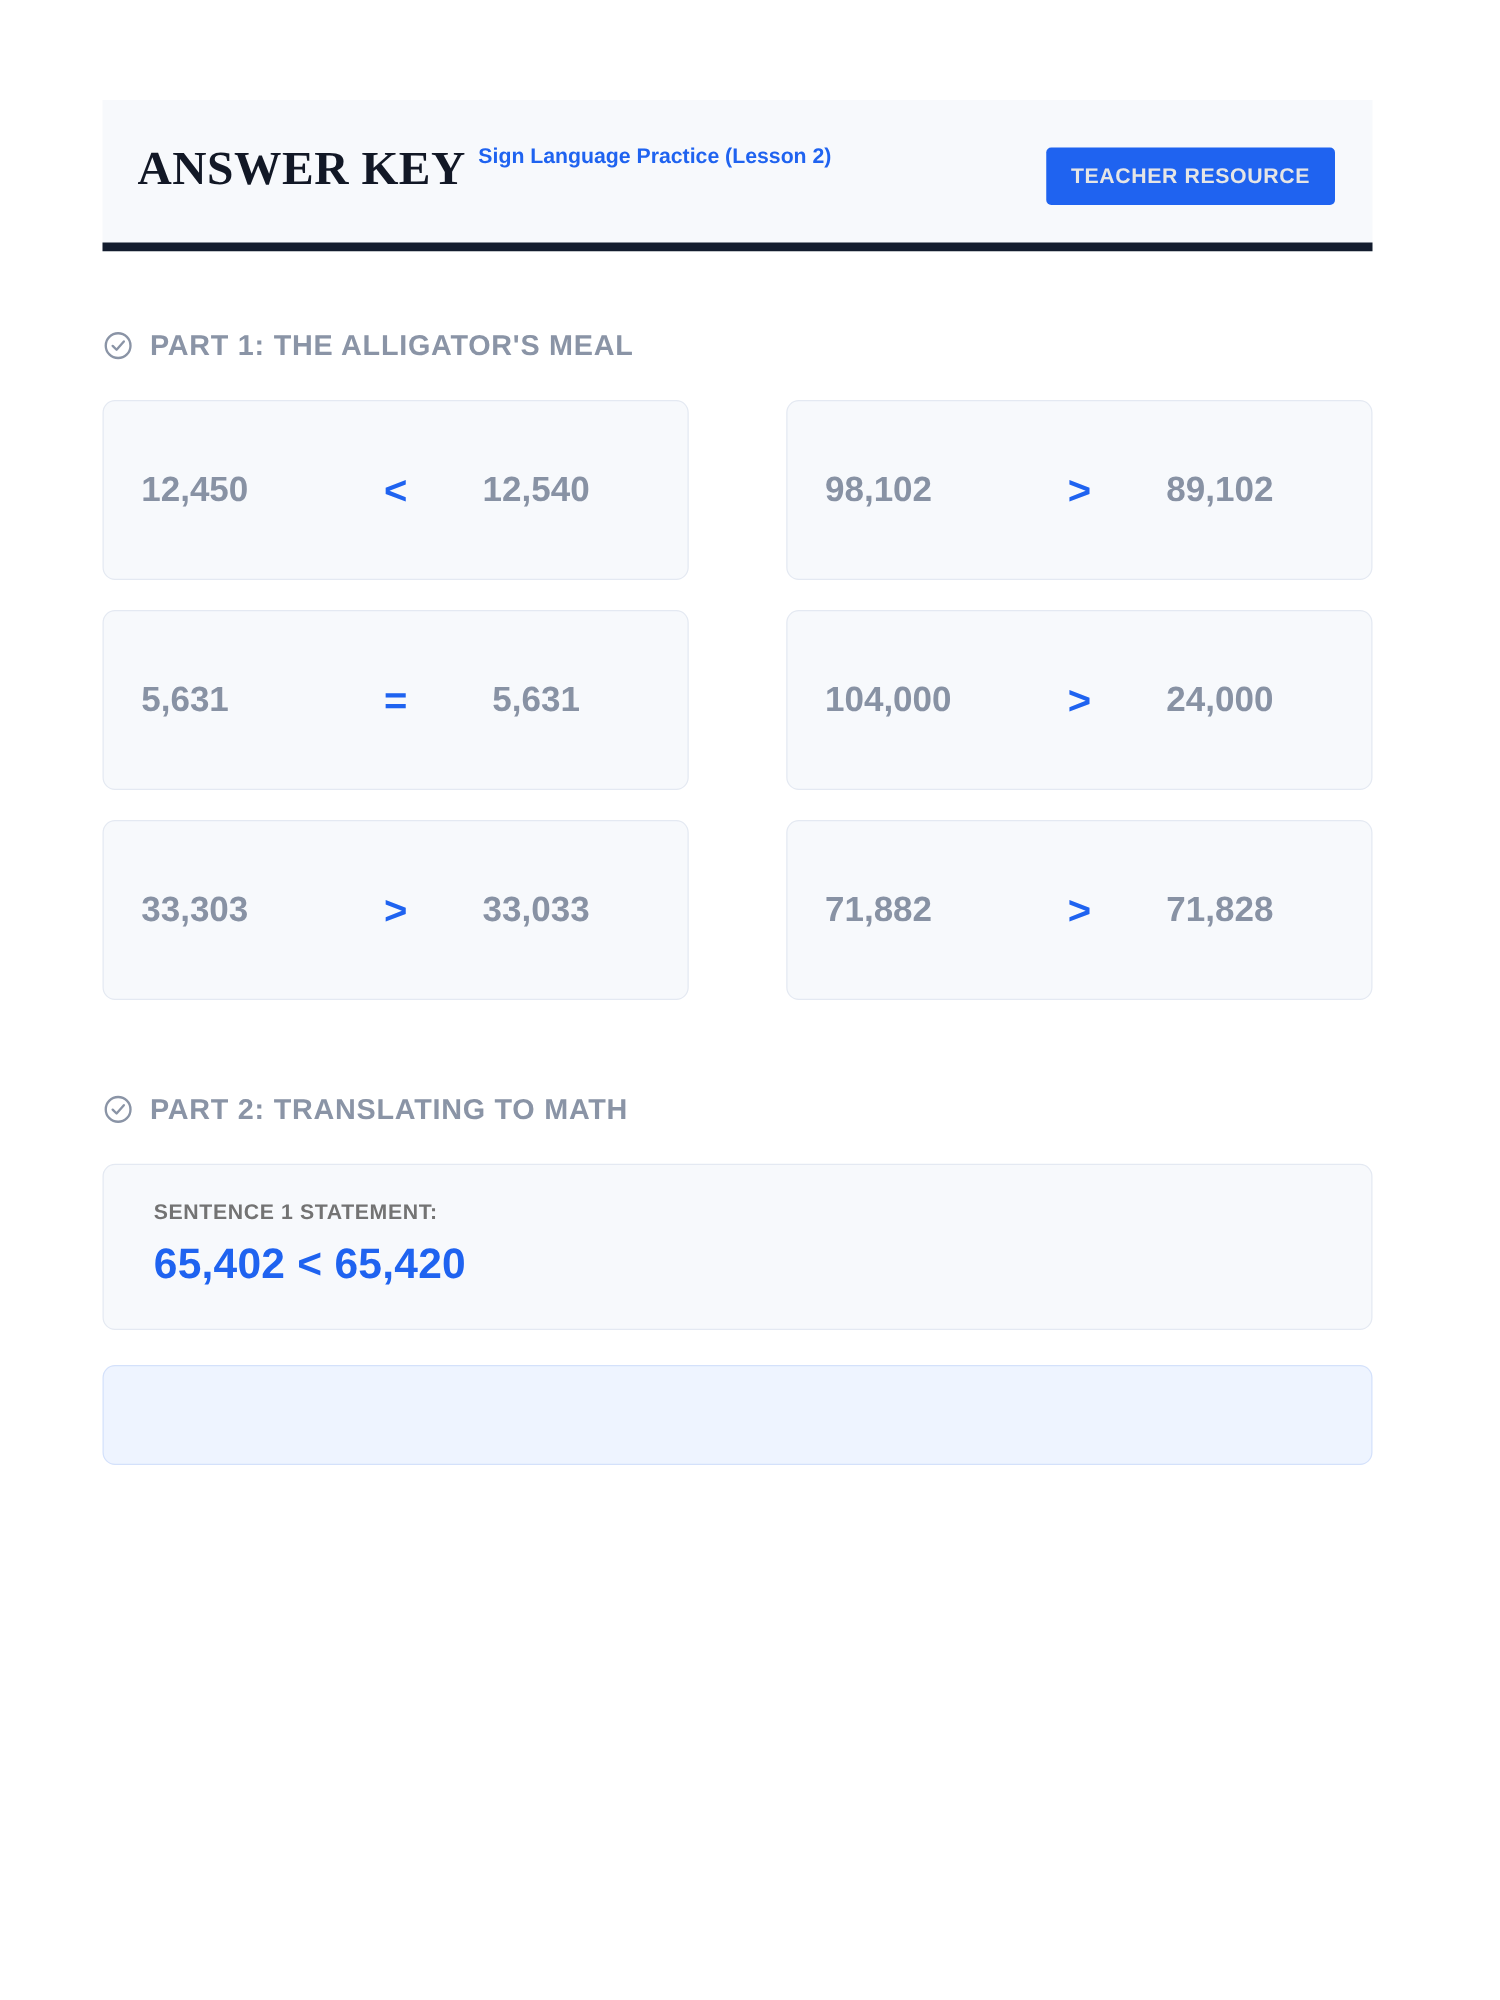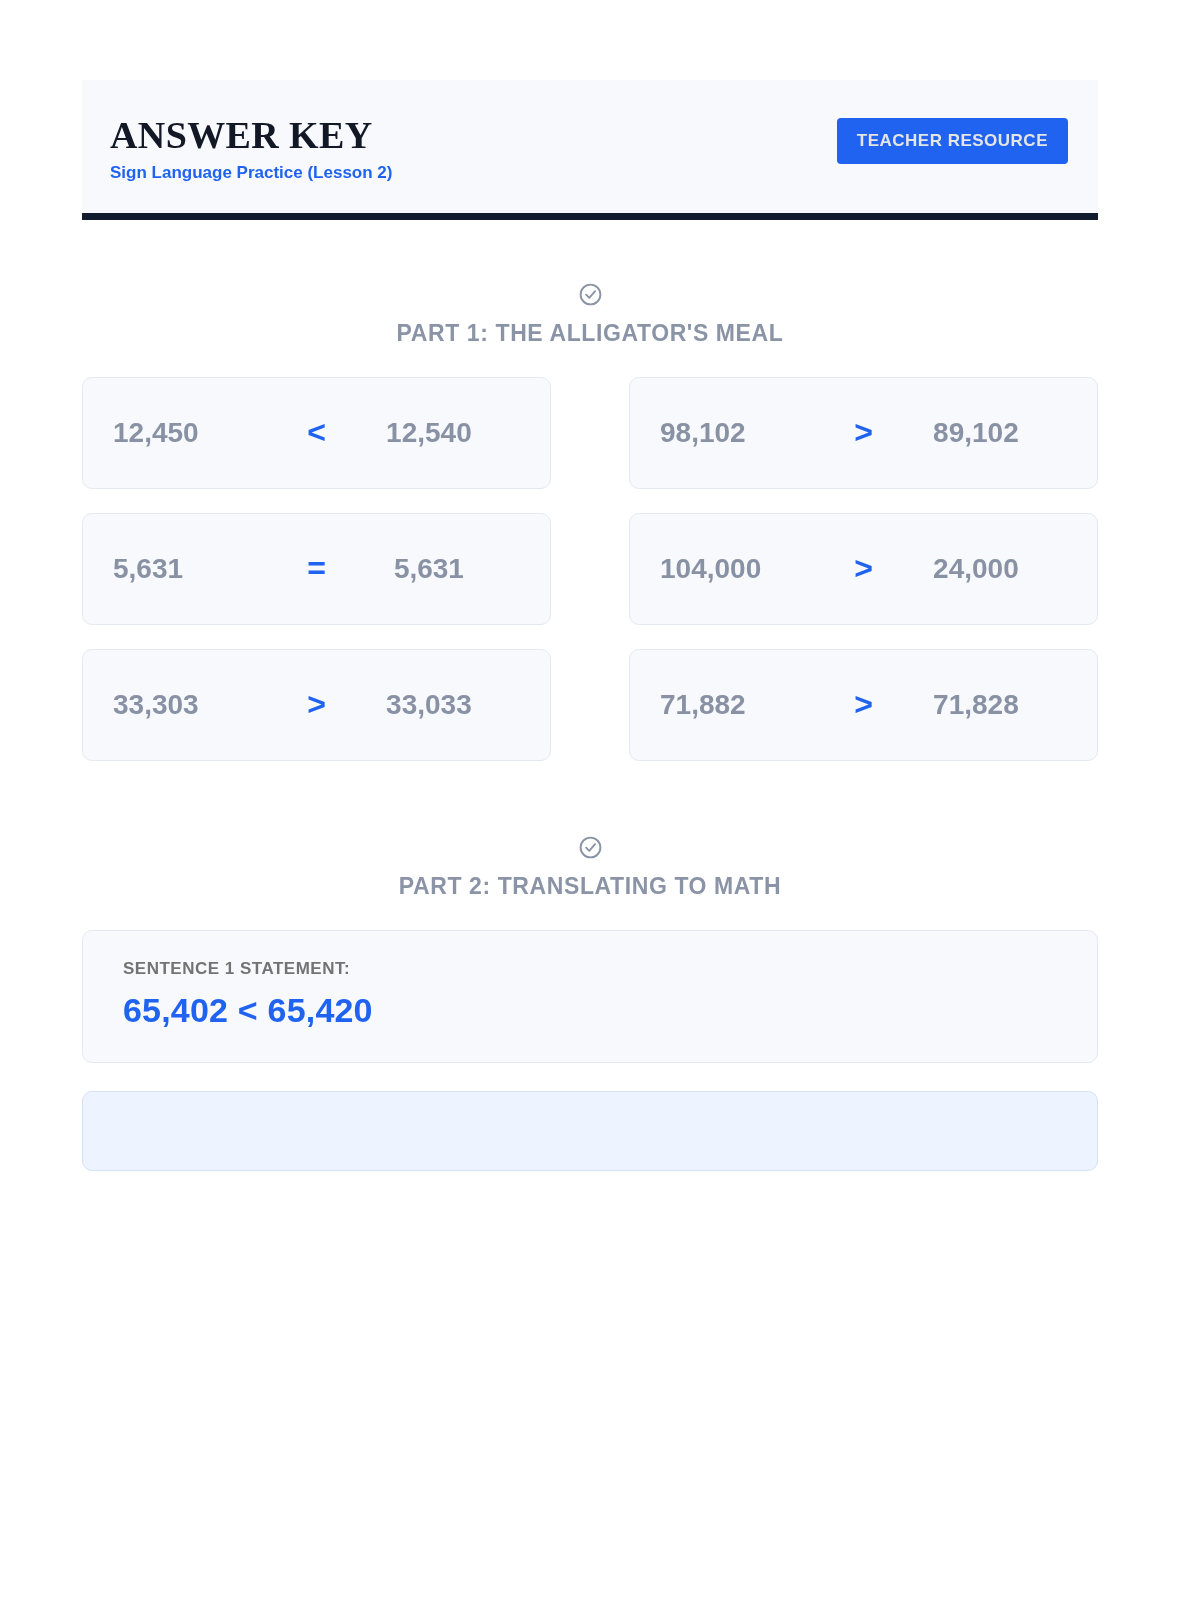--- a/index.html
+++ b/index.html
@@ -21,21 +21,21 @@
 
   
   .header {
     background: #f7f9fc;
     border-bottom: 7px solid #131c2e;
     padding: 36px 30px 30px 28px;
     display: flex;
     align-items: flex-start;
     justify-content: space-between;
   }
-  .header-left { display: flex; flex-direction: column; gap: 10px; }
+  .header-left { display: flex; flex-direction: row; gap: 10px; }
   .answer-key-title {
     font-family: "Liberation Serif", serif;
     font-size: 38px;
     font-weight: bold;
     color: #121826;
     letter-spacing: 0.4px;
     line-height: 1;
   }
   .answer-key-sub {
     font-size: 17px;
@@ -54,21 +54,20 @@
     white-space: nowrap;
     margin-top: 2px;
   }
 
   
   .section-head {
     display: flex;
     align-items: center;
     gap: 13px;
     margin: 62px 0 30px 0;
-    flex-direction: column;
   }
   .section-head.part2 { margin-top: 74px; }
   .section-head.part3 { margin-top: 74px; }
   .check-icon {
     width: 25px;
     height: 25px;
     flex: 0 0 25px;
     display: block;
   }
   .section-title {
@@ -82,21 +81,21 @@
   .compare-grid {
     display: grid;
     grid-template-columns: 1fr 1fr;
     column-gap: 78px;
     row-gap: 24px;
   }
   .compare-card {
     background: #f7f9fc;
     border: 1px solid #e4e9f2;
     border-radius: 10px;
-    height: 112px;
+    height: 144px;
     display: flex;
     align-items: center;
     padding: 0 30px;
   }
   .compare-left, .compare-right {
     flex: 1 1 0;
     font-size: 28px;
     font-weight: bold;
     color: #8892a4;
   }

